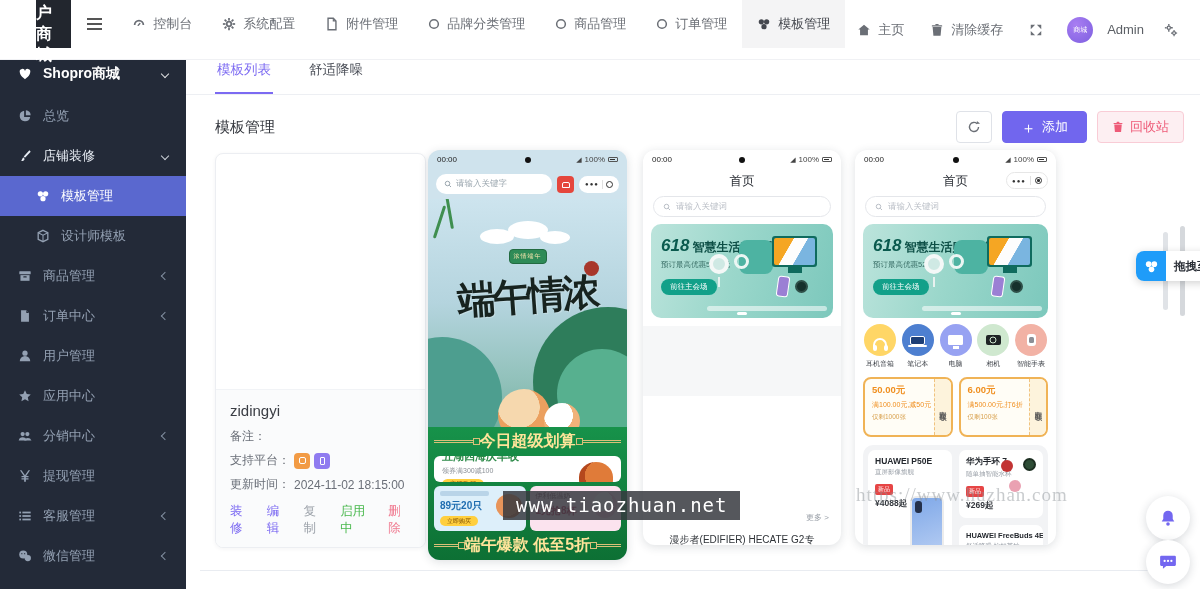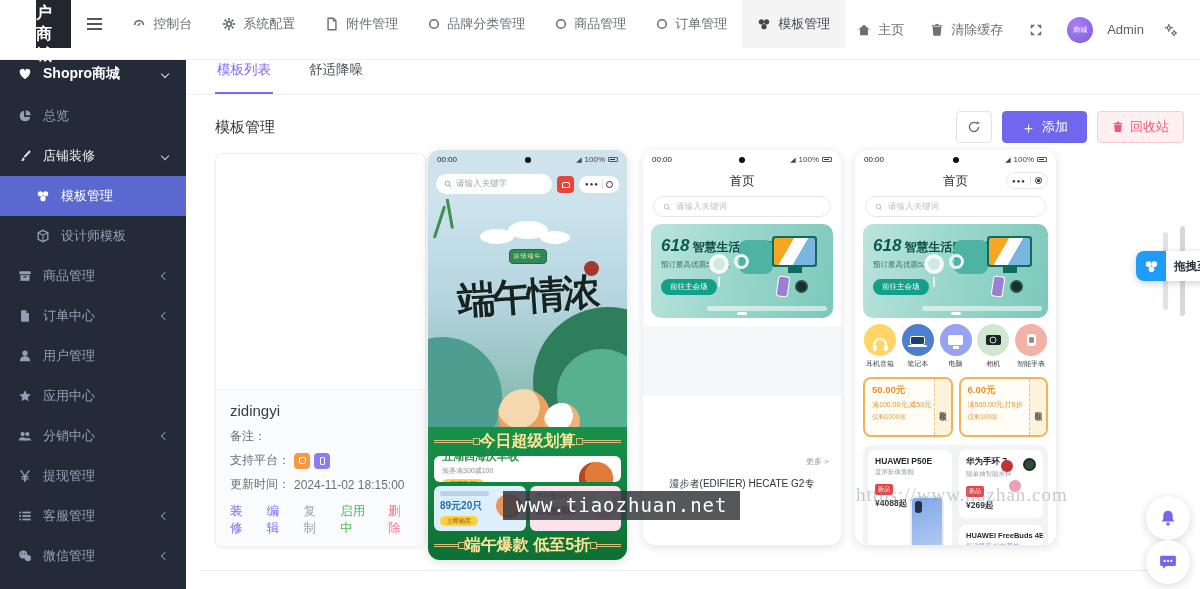--- a/index.html
+++ b/index.html
@@ -133,21 +133,21 @@
   .b618 .ring{position:absolute;right:84px;top:30px;width:15px;height:15px;border:3px solid #eaf6f3;border-radius:50%;background:transparent;}
   .b618 .mon{position:absolute;right:16px;top:12px;width:45px;height:31px;background:#0f6b5e;border-radius:3px;padding:2px;}
   .b618 .mon i{display:block;width:100%;height:100%;background:linear-gradient(120deg,#f5a623 0 35%,#fdfdfd 36% 60%,#7ab5e0 61% 100%);border-radius:2px;}
   .b618 .mon::after{content:"";position:absolute;left:50%;bottom:-6px;transform:translateX(-50%);width:14px;height:6px;background:#0f6b5e;}
   .b618 .fan{position:absolute;right:104px;top:30px;width:20px;height:20px;border:4px solid #f4f8f7;border-radius:50%;background:#cfe9e4;}
   .b618 .fan::after{content:"";position:absolute;left:50%;top:19px;transform:translateX(-50%);width:2px;height:10px;background:#e8f1ef;}
   .b618 .ph{position:absolute;right:44px;top:52px;width:12px;height:21px;background:#9b7fd4;border:1px solid #fff;border-radius:3px;transform:rotate(8deg);}
   .b618 .watch{position:absolute;right:25px;top:56px;width:13px;height:13px;background:#16302c;border:2px solid #2e4f48;border-radius:50%;}
   .b618 .ind{position:absolute;left:50%;bottom:3px;transform:translateX(-50%);width:10px;height:3px;background:#fff;border-radius:2px;}
   .p2-gray{margin-top:8px;height:70px;background:#f6f7f8;}
-  .p2-more{margin-top:60px;padding:0 12px;text-align:right;font-size:8px;color:#9aa0a8;}
+  .p2-more{margin-top:116px;padding:0 12px;text-align:right;font-size:8px;color:#9aa0a8;}
   .p2-product{margin:10px 10px 0;text-align:center;}
   .p2-product .nm{font-size:10px;color:#2f3338;}
 
   
   .cats{display:flex;justify-content:space-between;padding:6px 8px 0;}
   .cat{width:34px;display:flex;flex-direction:column;align-items:center;gap:3px;}
   .cat .cir{width:32px;height:32px;border-radius:50%;display:flex;align-items:center;justify-content:center;}
   .cat:nth-child(1) .cir{background:#ffd666;}
   .cat:nth-child(2) .cir{background:#4d7fd0;}
   .cat:nth-child(3) .cir{background:#97a2f2;}

